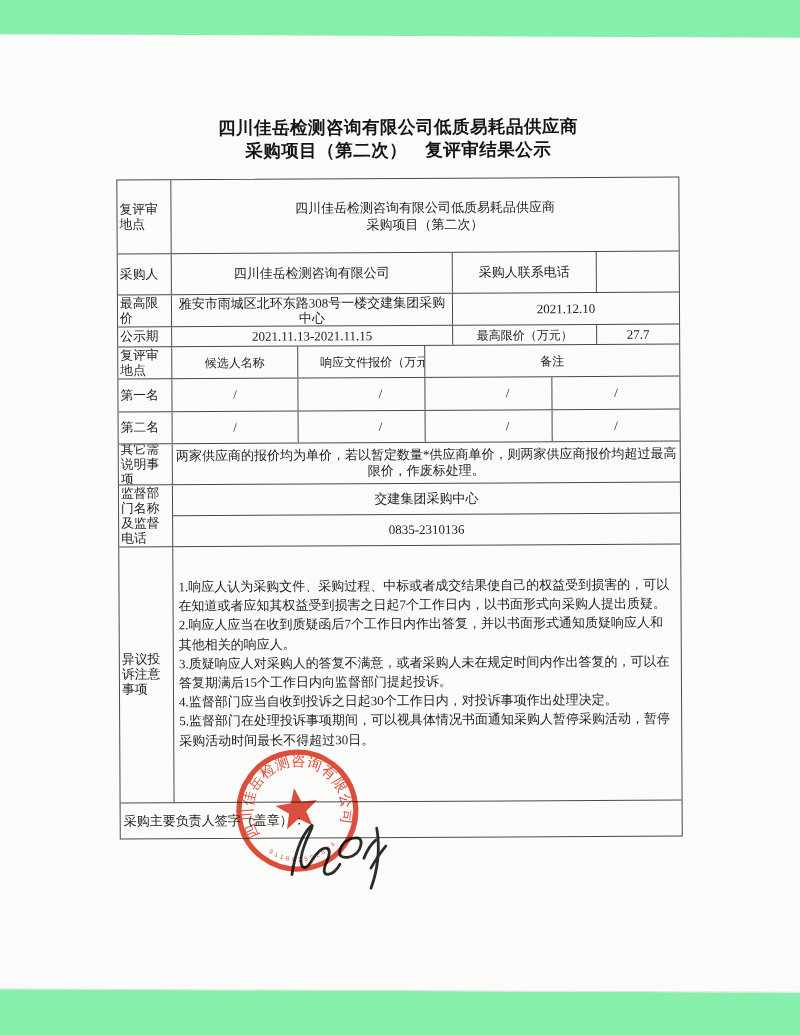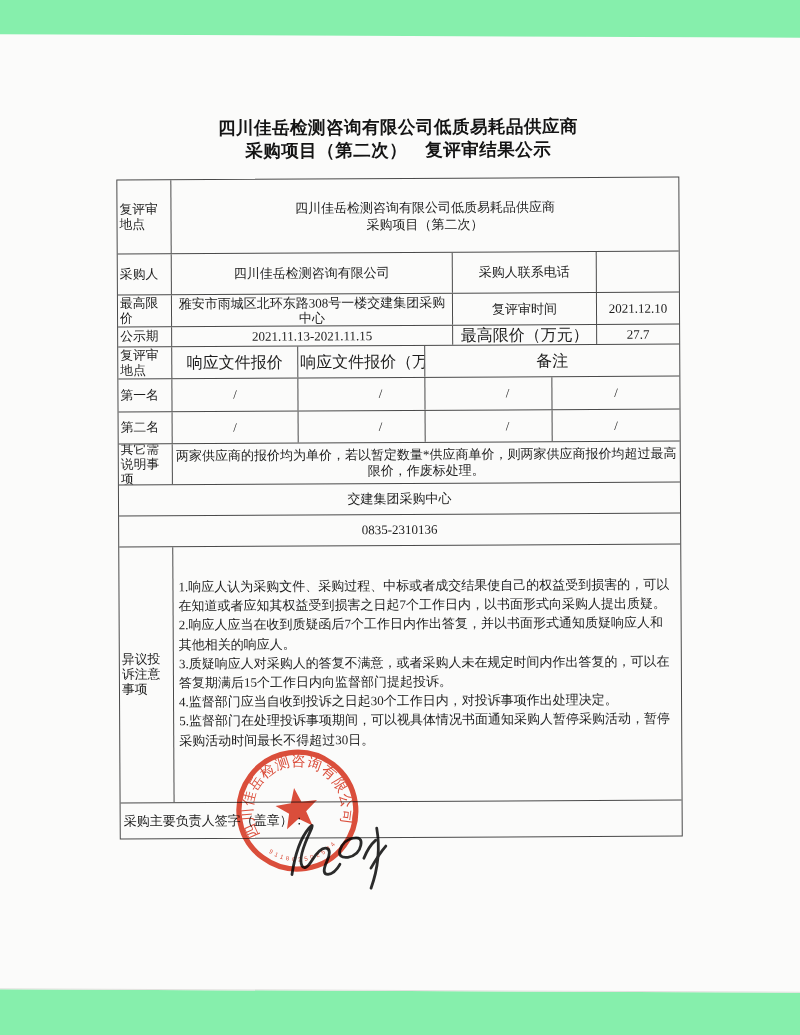--- a/index.html
+++ b/index.html
@@ -26,21 +26,21 @@
   .lab{width:54px;flex:none;justify-content:flex-start;text-align:left;
        padding:0 1px 0 2px;font-size:12.8px;line-height:15px;}
   .w281{width:281px;flex:none;}
   .w132{width:144px;flex:none;}
   .w126{width:126px;flex:none;}
   .w127{width:127px;flex:none;padding-left:40px;}
   .grow{flex:1;}
   .h74{height:74px}.h41{height:41px}.h32{height:32px}.h20{height:20px}
   .h33{height:33px}.h62{height:62px}.h256{height:256px}.h35{height:35px}
   .stack{flex-direction:column;justify-content:center;line-height:17px;}
-  .hdr{font-size:16px;white-space:nowrap;letter-spacing:0;}
+  .hdr{font-size:12px;white-space:nowrap;letter-spacing:0;}
   .addr{line-height:15px;}
   .supcol{flex:1;display:flex;flex-direction:column;box-sizing:border-box;}
   .suprow{flex:1;display:flex;align-items:center;justify-content:center;
           border-bottom:1px solid #4a4a4a;box-sizing:border-box;}
   .suprow.last{border-bottom:none;}
   .objcell{display:block;text-align:left;padding:30px 5px 0 5px;line-height:19.2px;
            font-size:13px;}
   .sigcell{justify-content:flex-start;text-align:left;padding-left:3px;}
 
   .stamp{position:absolute;left:229px;top:745px;width:134px;height:134px;
@@ -73,34 +73,33 @@
 
       <div class="row h41">
         <div class="cell lab">采购人</div>
         <div class="cell w281">四川佳岳检测咨询有限公司</div>
         <div class="cell w132">采购人联系电话</div>
       </div>
 
       <div class="row h32">
         <div class="cell lab">最高限价</div>
         <div class="cell w281 addr">雅安市雨城区北环东路308号一楼交建集团采购中心</div>
-        <div class="cell w132">复评审时间</div>
         <div class="cell grow end">2021.12.10</div>
       </div>
 
       <div class="row h20">
         <div class="cell lab">公示期</div>
         <div class="cell w281">2021.11.13-2021.11.15</div>
         <div class="cell w132 hdr">最高限价（万元）</div>
         <div class="cell grow end">27.7</div>
       </div>
 
       <div class="row h32">
         <div class="cell lab">复评审地点</div>
-        <div class="cell w126 hdr">响应文件报价</div>
+        <div class="cell w126 hdr">候选人名称</div>
         <div class="cell w127 hdr">响应文件报价（万元）</div>
         <div class="cell grow hdr end">备注</div>
       </div>
 
       <div class="row h33">
         <div class="cell lab">第一名</div>
         <div class="cell w126">/</div>
         <div class="cell w127">/</div>
         <div class="cell w127">/</div>
         <div class="cell grow end">/</div>
@@ -113,20 +112,21 @@
         <div class="cell w127">/</div>
         <div class="cell grow end">/</div>
       </div>
 
       <div class="row h41">
         <div class="cell lab">其它需说明事项</div>
         <div class="cell grow end" style="line-height:16px;">两家供应商的报价均为单价，若以暂定数量*供应商单价，则两家供应商报价均超过最高限价，作废标处理。</div>
       </div>
 
       <div class="row h62">
+        <div class="cell lab">监督部门名称及监督电话</div>
         <div class="supcol end">
           <div class="suprow">交建集团采购中心</div>
           <div class="suprow last">0835-2310136</div>
         </div>
       </div>
 
       <div class="row h256">
         <div class="cell lab">异议投诉注意事项</div>
         <div class="cell grow objcell end">
           <div>1.响应人认为采购文件、采购过程、中标或者成交结果使自己的权益受到损害的，可以在知道或者应知其权益受到损害之日起7个工作日内，以书面形式向采购人提出质疑。</div>

